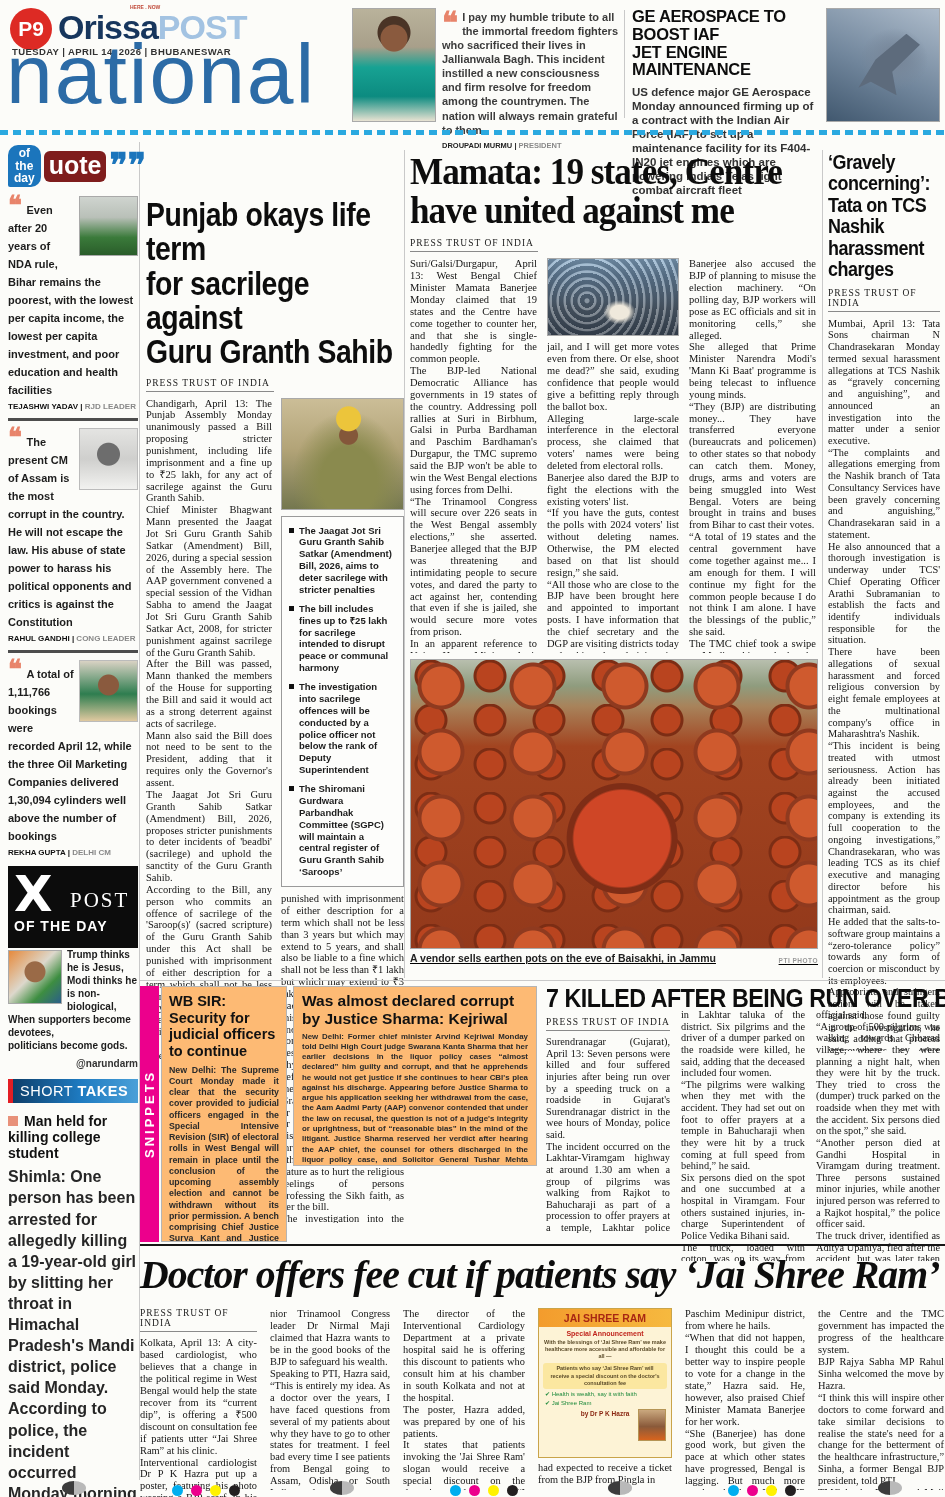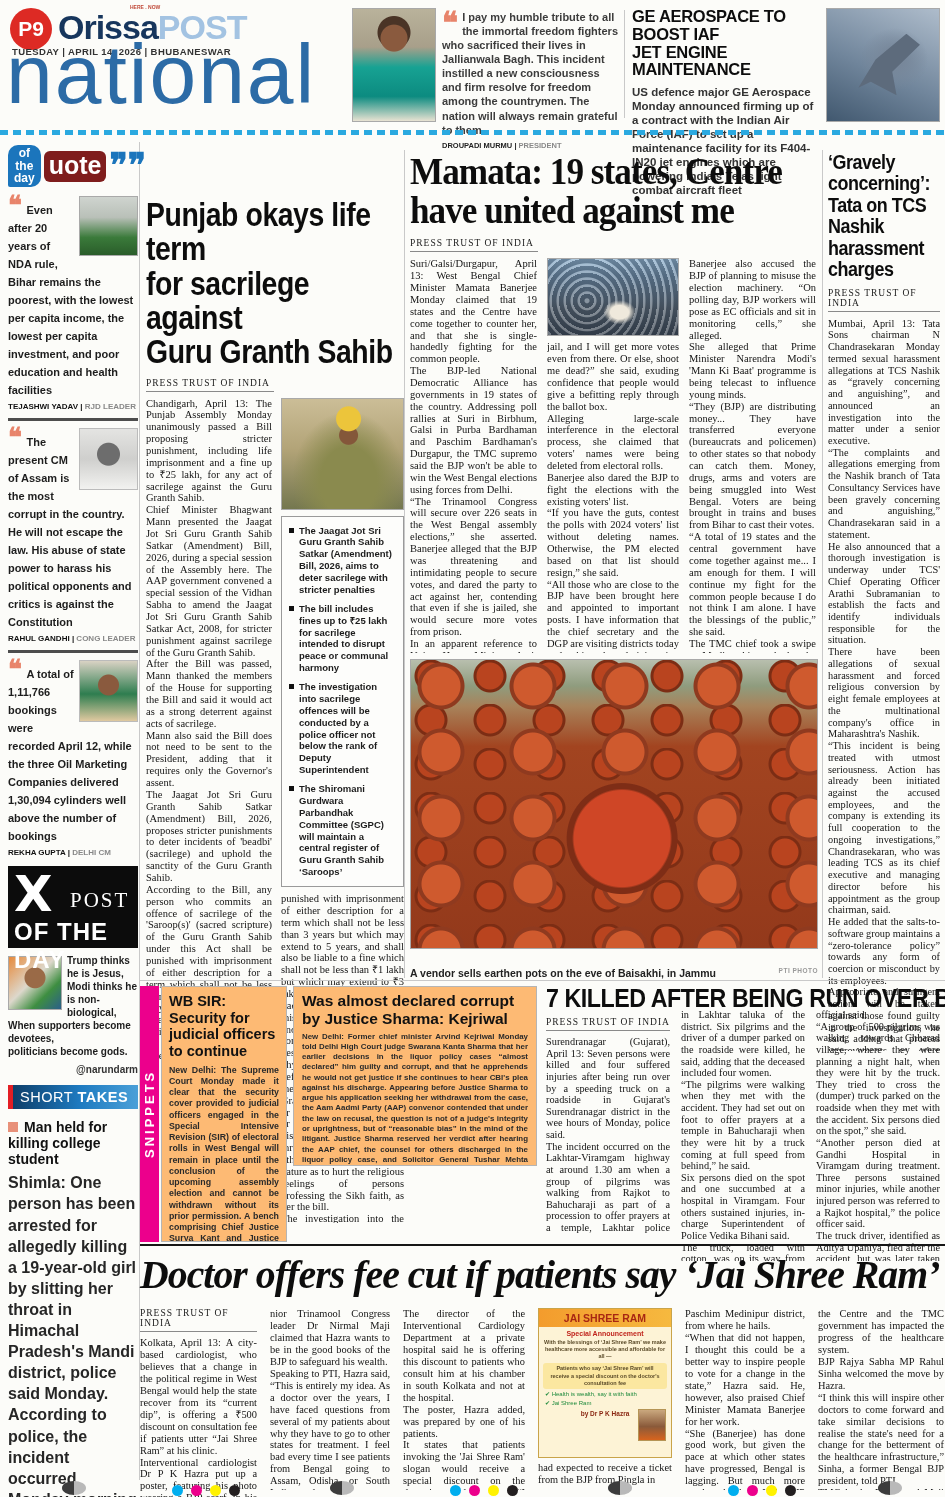--- a/index.html
+++ b/index.html
@@ -188,23 +188,23 @@
       <div class="sq-attr" style="clear:both;">
         <span>REKHA GUPTA</span>
         <span>|</span>
         <span class="role">DELHI CM</span>
       </div>
     </div>
 
     <div class="xbox" style="margin-top:9px;height:78px;padding:2px 6px;position:relative;">
       <span style="font-family:'DejaVu Sans',sans-serif;font-weight:900;font-size:50px;line-height:52px;">X</span>
       <span style="font-family:'Liberation Serif',serif;font-size:21px;letter-spacing:2px;position:absolute;left:62px;top:22px;">POST</span>
-      <div style="font-weight:800;font-size:24px;letter-spacing:1px;margin-top:-2px;">OF THE DAY</div>
-    </div>
-    <div style="margin-top:6px;overflow:hidden;">
+      <div style="font-weight:800;font-size:14px;letter-spacing:1px;margin-top:-2px;">OF THE DAY</div>
+    </div>
+    <div style="overflow:hidden;">
       <div class="ph ph-avatar" style="float:left;width:52px;height:52px;margin:2px 5px 2px 0;"></div>
       <div style="font-size:10px;font-weight:600;line-height:1.3;white-space:pre-line;color:#1c1c1c;">Trump thinks he is Jesus,
 Modi thinks he is non-biological,
 When supporters become devotees,
 politicians become gods.</div>
       <div style="clear:both;text-align:right;font-size:10px;font-weight:700;color:#333;margin-top:6px;">@narundarm</div>
     </div>
 
     <div class="st-bar" style="margin-top:10px;height:24px;">
       <span class="st-red"></span>
@@ -291,21 +291,21 @@
 “All those who are close to the BJP have been brought here and appointed to important posts. I have information that the chief secretary and the DGP are visiting districts today and asking the administration to arrest booth agents and key Trinamool workers in false cases,” the CM claimed.</div>
       </div>
       <div class="news clip" style="width:127px;height:395px;font-size:10.5px;line-height:1.13;">Banerjee also accused the BJP of planning to misuse the election machinery. “On polling day, BJP workers will pose as EC officials and sit in monitoring cells,” she alleged.
 She alleged that Prime Minister Narendra Modi's 'Mann Ki Baat' programme is being telecast to influence young minds.
 “They (BJP) are distributing money... They have transferred everyone (bureaucrats and policemen) to other states so that nobody can catch them. Money, drugs, arms and voters are being smuggled into West Bengal. Voters are being brought in trains and buses from Bihar to cast their votes.
 “A total of 19 states and the central government have come together against me... I am enough for them. I will continue my fight for the common people because I do not think I am alone. I have the blessings of the public,” she said.
 The TMC chief took a swipe at Modi, asking whether he wanted to become the chief minister of West Bengal, in response to his remark that he was the candidate in all the seats.
 The PM, while addressing a rally in Siliguri Sunday, said he was the "BJP's candidate across all constituencies" in West Bengal.</div>
     </div>
     <div class="ph ph-pots" style="width:406px;height:288px;margin-top:6px;"></div>
-    <div style="display:flex;justify-content:space-between;margin-top:18px;">
+    <div style="display:flex;justify-content:space-between;align-items:flex-end;margin-top:3px;text-decoration:underline;">
       <span class="caption">A vendor sells earthen pots on the eve of Baisakhi, in Jammu</span>
       <span class="credit">PTI PHOTO</span>
     </div>
   </div>
 
   <div class="abs" style="left:828px;top:152px;width:112px;">
     <div class="hl-cond" style="font-size:19.5px;line-height:1.1;transform:scaleX(0.92);width:109%;">‘Gravely concerning’:
 Tata on TCS Nashik
 harassment charges</div>
     <div class="byline" style="margin-top:7px;">PRESS TRUST OF INDIA</div>

